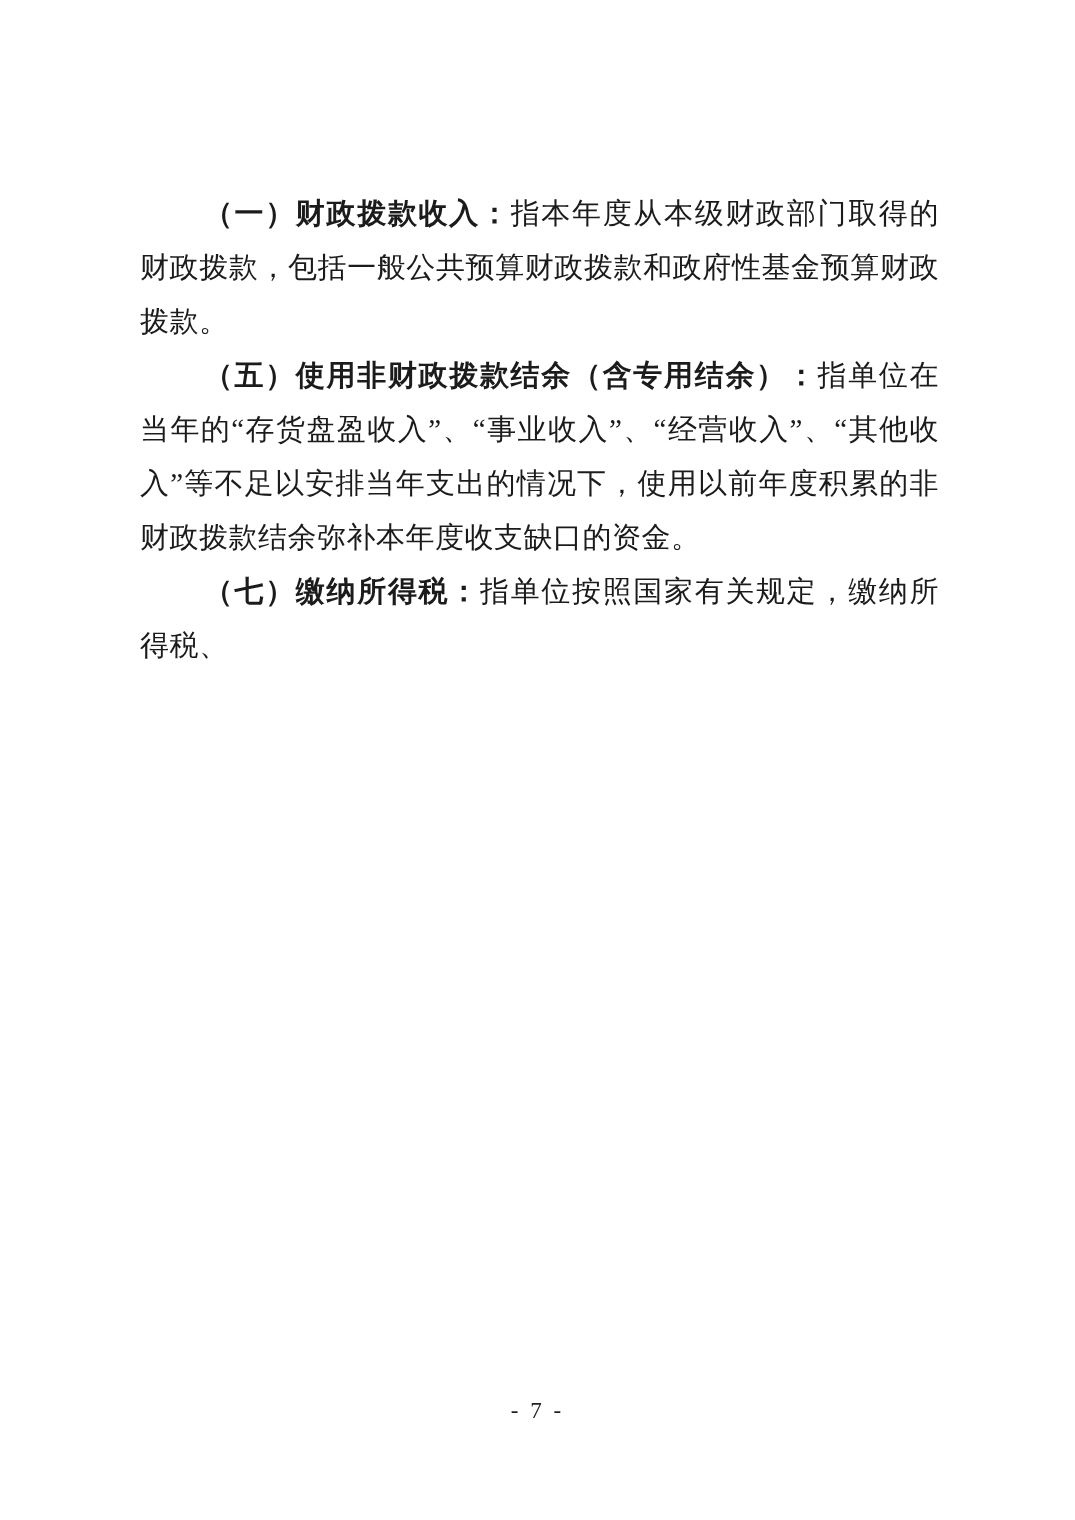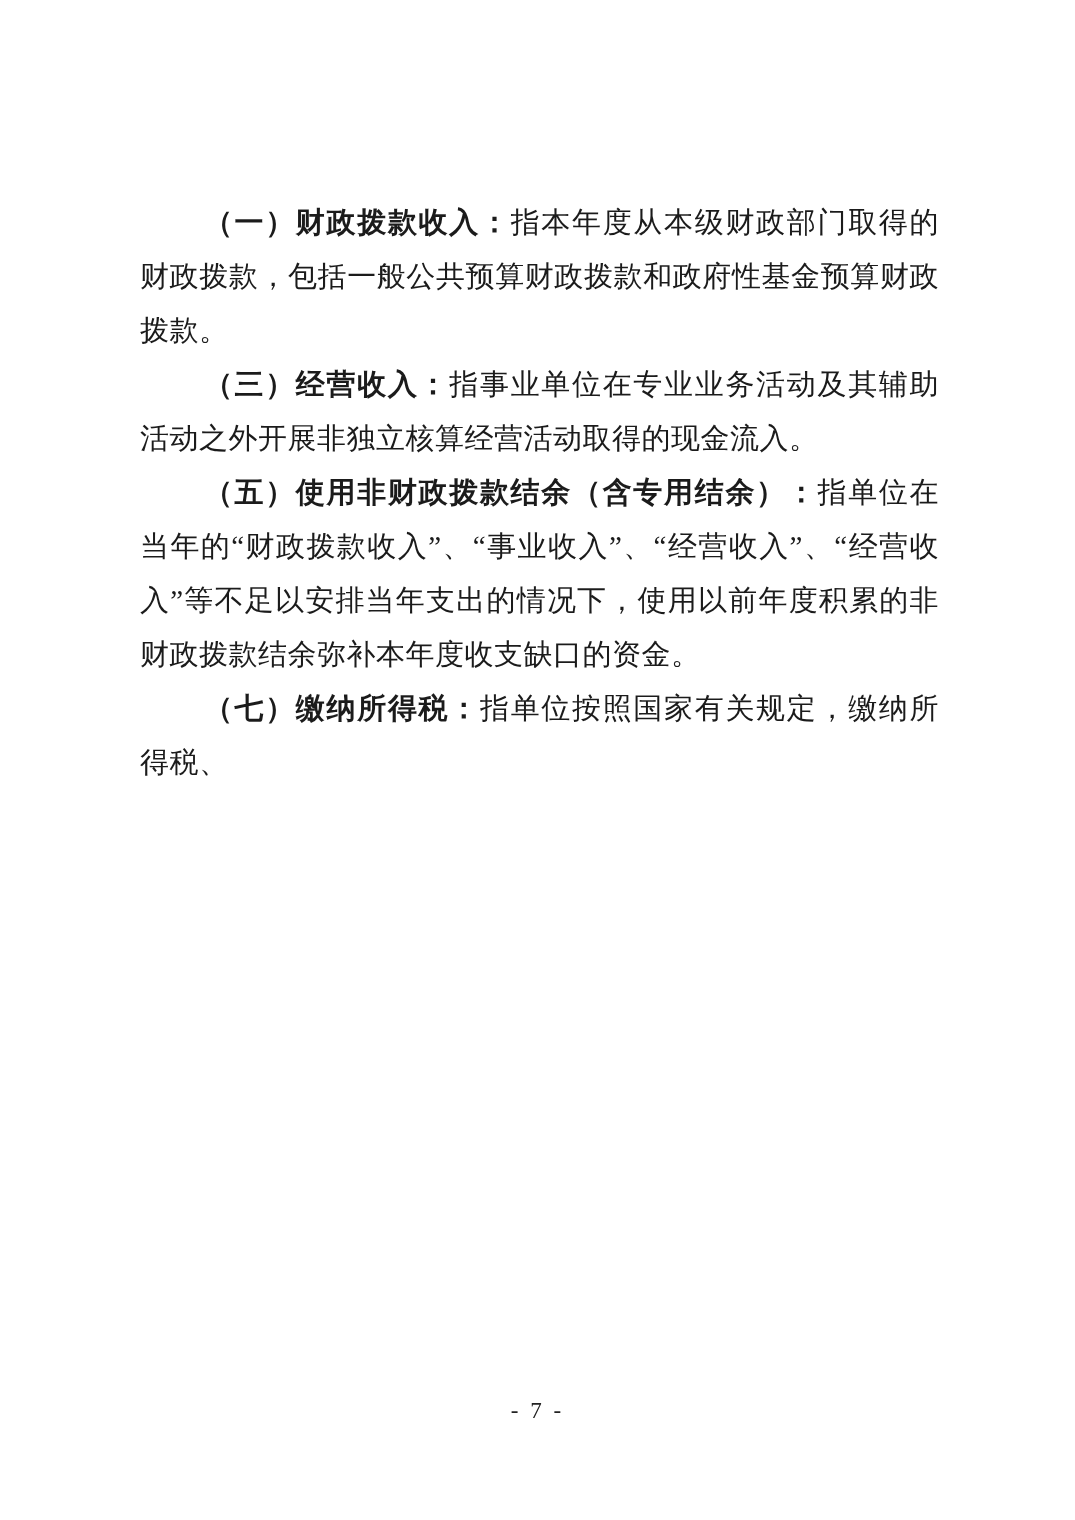--- a/index.html
+++ b/index.html
@@ -14,21 +14,21 @@
     overflow: hidden;
   }
   .page {
     position: absolute;
     inset: 0;
     background: #ffffff;
   }
   .content {
     position: absolute;
     left: 140px;
-    top: 195px;
+    top: 186px;
     width: 799px;
     font-size: 29px;
     line-height: 54px;
     text-align: justify;
     text-justify: inter-ideograph;
     letter-spacing: 0.5px;
   }
   .para {
     text-indent: 2.2em;
   }
@@ -49,24 +49,23 @@
 </style>
 </head>
 <body>
 
 <div class="page">
   <div class="content">
 
     <p class="para"><span class="lead">（一）财政拨款收入：</span><span>指本年度从本级财政部门取得的财政拨款，包括一般公共预算财政拨款和政府性基金预算财政拨款。</span></p>
 
 
-    <p class="para"><span class="lead">（三）经营收入：</span><span>指事业单位在专业业务活动及其辅助活动之外开展非独立核算经营活动取得的现金流入。</span></p>
 
 
-    <p class="para"><span class="lead">（五）使用非财政拨款结余（含专用结余）：</span><span>指单位在当年的“财政拨款收入”、“事业收入”、“经营收入”、“经营收入”等不足以安排当年支出的情况下，使用以前年度积累的非财政拨款结余弥补本年度收支缺口的资金。</span></p>
+    <p class="para"><span class="lead">（五）使用非财政拨款结余（含专用结余）：</span><span>指单位在当年的“存货盘盈收入”、“事业收入”、“经营收入”、“其他收入”等不足以安排当年支出的情况下，使用以前年度积累的非财政拨款结余弥补本年度收支缺口的资金。</span></p>
 
 
     <p class="para"><span class="lead">（七）缴纳所得税：</span><span>指单位按照国家有关规定，缴纳所得税、</span></p>
 
   </div>
 
   <div class="page-number">- 7 -</div>
 </div>
 
 </body></html>

